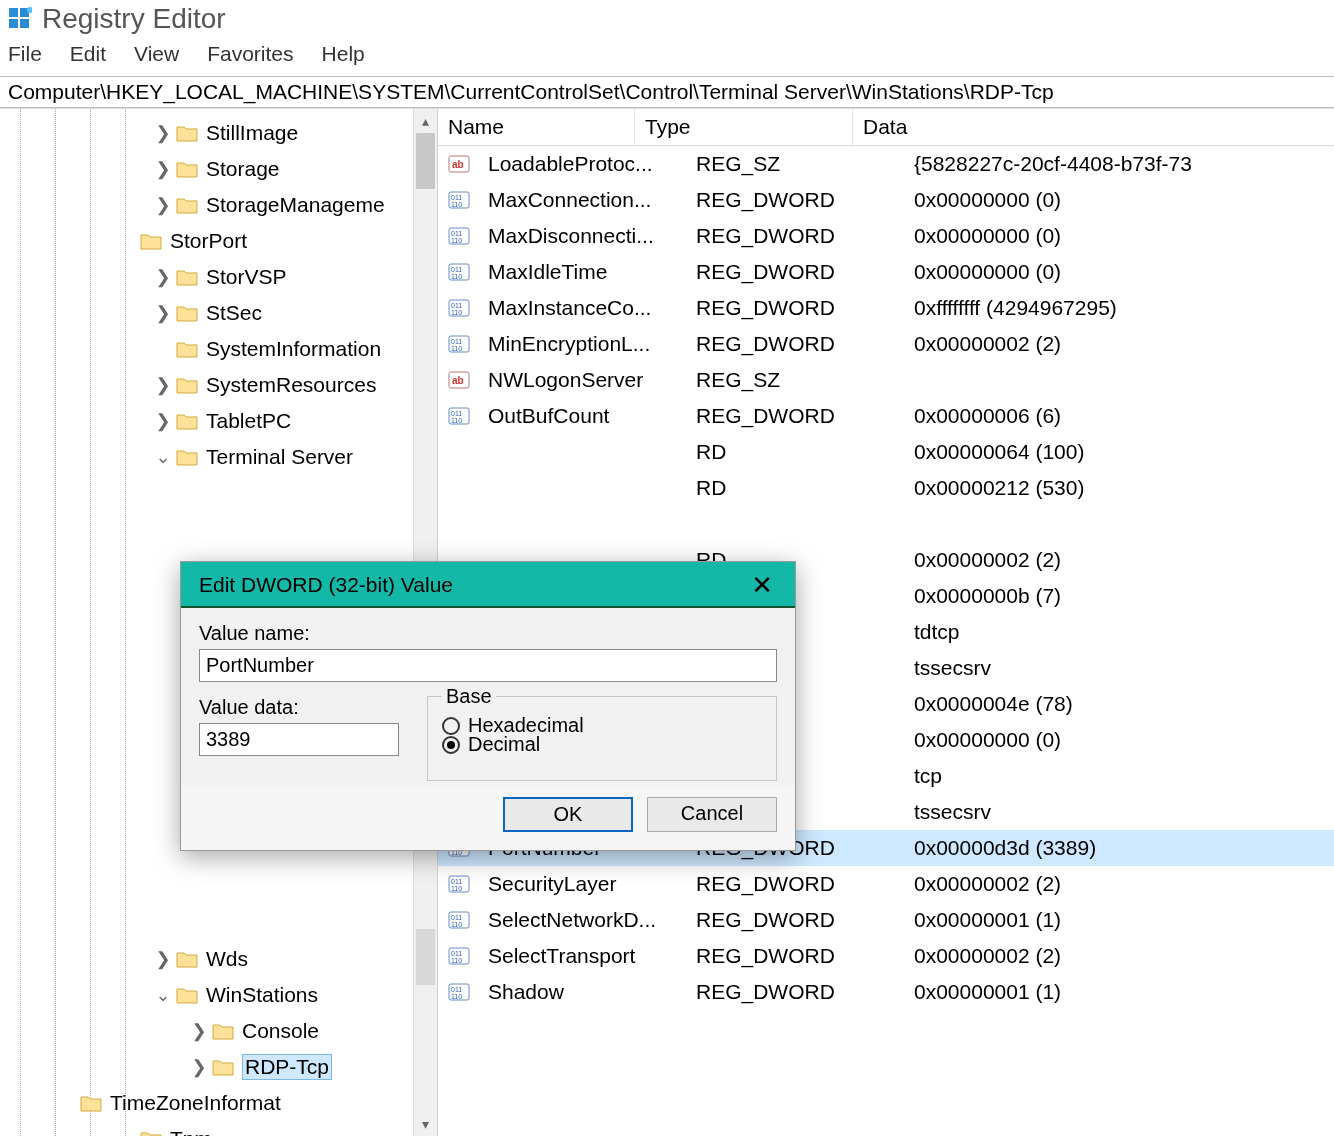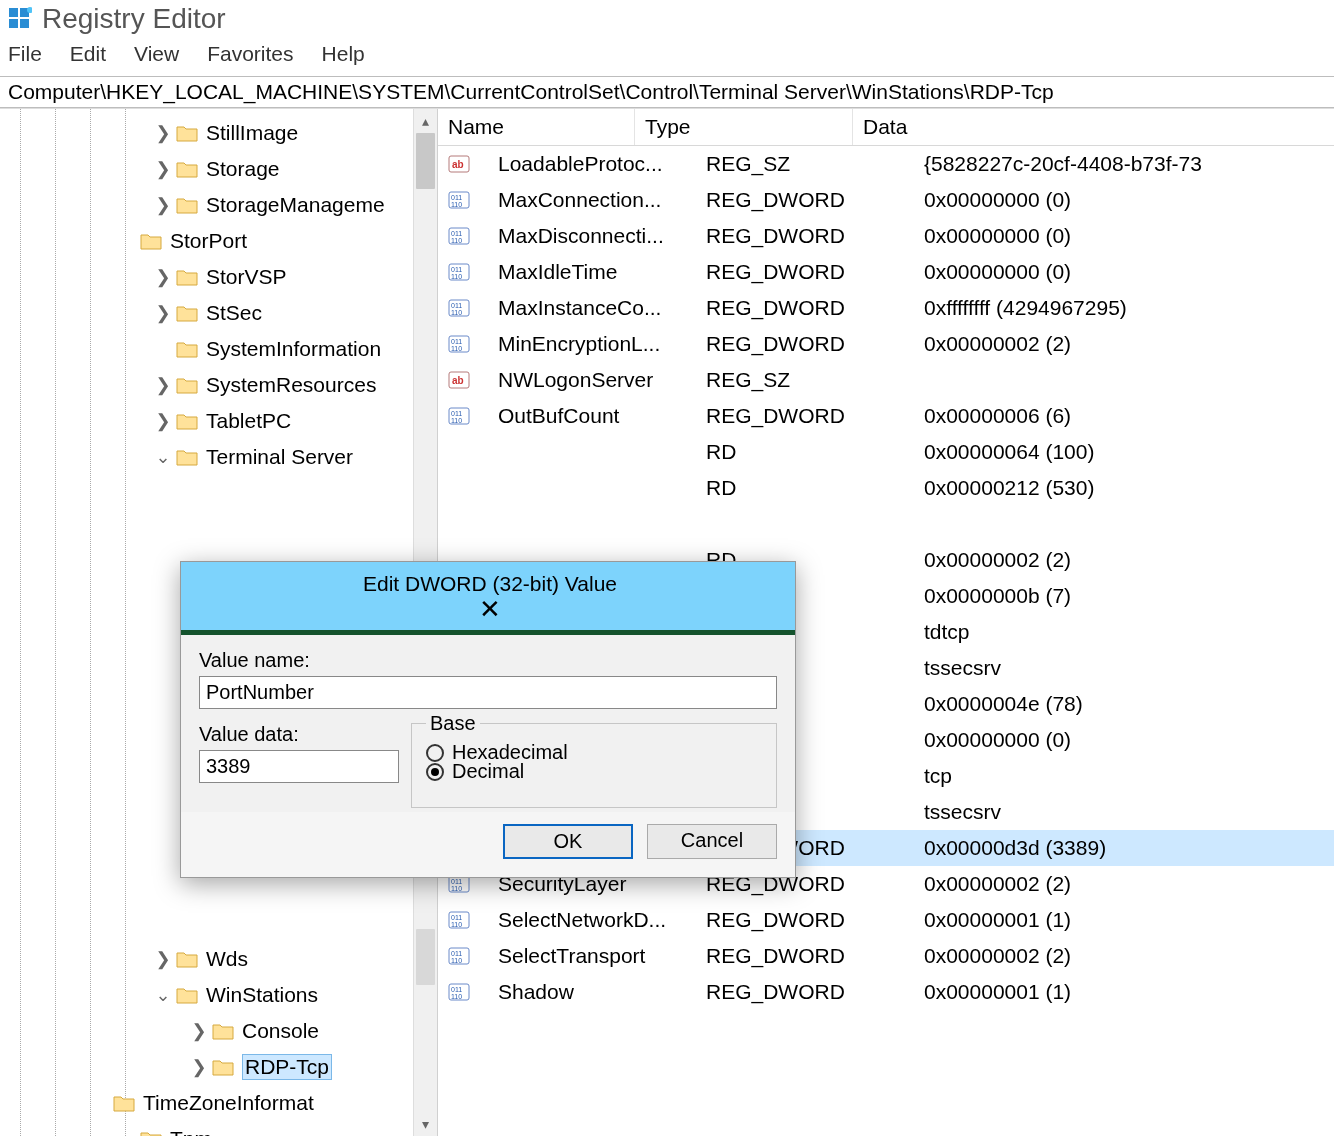--- a/index.html
+++ b/index.html
@@ -36,36 +36,36 @@
   .scroll-up{top:0;} .scroll-down{bottom:0;}
   .scroll-thumb{position:absolute;left:2px;right:2px;background:#c8c8c8;border-radius:1px;}
   
   .listpane{ flex:1; overflow:hidden; position:relative;}
   .list-header{ display:flex; border-bottom:1px solid #d8d8d8; font-size:21px; }
   .list-header div{ padding:6px 10px;}
   .lh-name{width:197px;border-right:1px solid #e4e4e4;}
   .lh-type{width:218px;border-right:1px solid #e4e4e4;}
   .lh-data{flex:1;}
   .list-row{ display:flex; align-items:center; height:36px; font-size:21px;}
-  .list-row .regicon{width:34px;height:22px;margin:0 16px 0 10px;flex-shrink:0;}
+  .list-row .regicon{width:34px;height:22px;margin:0 6px 0 10px;flex-shrink:0;}
   .list-row .c-name{width:198px; white-space:nowrap; overflow:hidden; text-overflow:ellipsis;}
   .list-row .c-type{width:218px; padding-left:10px;}
   .list-row .c-data{flex:1; padding-left:10px; white-space:nowrap; overflow:hidden;}
   .list-row.selected{ background:#cde8ff;}
   
   .dialog{ position:absolute; left:180px; top:561px; width:616px; background:#f5f5f5;
     border:1px solid #999; box-shadow:0 6px 24px rgba(0,0,0,.35);}
-  .dialog-titlebar{display:flex;align-items:center;justify-content:space-between;padding:10px 14px 8px 18px;background:#7dd3fc;flex-direction:column;}
+  .dialog-titlebar{display:flex;align-items:center;justify-content:space-between;padding:10px 14px 8px 18px;background:#14b8a6;}
   .dialog-title{font-size:21px;}
   .close-x{font-size:26px; font-weight:300; padding:0 8px; line-height:1;}
-  .dialog-body{padding:14px 18px 4px 18px; background:#f1f1f1; border-top:5px solid #14532d;}
+  .dialog-body{padding:14px 18px 4px 18px; background:#f1f1f1; border-top:2px solid #14532d;}
   .fld-label{font-size:20px; margin-bottom:4px;}
   .txtbox{width:100%; font-size:20px; padding:4px 6px; border:1px solid #888; background:#fff; margin-bottom:14px; font-family:inherit;}
   .txtbox.small{width:200px;}
-  .body-row{display:flex; gap:12px; align-items:flex-start;justify-content:flex-end;}
+  .body-row{display:flex; gap:28px; align-items:flex-start;justify-content:flex-end;}
   .fieldset{border:1px solid #c6c6c6; padding:8px 14px 14px 14px; flex:1;}
   .legend{font-size:20px; position:relative; top:-20px; background:#f1f1f1; padding:0 4px; display:inline-block;}
   .radio-row{display:flex;align-items:center;gap:8px;font-size:20px;margin-top:-14px;margin-bottom:10px;}
   .radio-dot{width:18px;height:18px;border:2px solid #333;border-radius:50%;display:inline-flex;align-items:center;justify-content:center;}
   .radio-dot.checked::after{content:"";width:8px;height:8px;border-radius:50%;background:#000;}
   .dialog-buttons{display:flex;justify-content:flex-end;gap:14px;padding:12px 18px 18px 18px;}
   .btn{font-size:20px; padding:4px 0; width:130px; text-align:center; background:#e9e9e9; border:1px solid #aaa;}
   .btn.primary{border:2px solid #0a66c2; background:#e9e9e9;}
   
   .folder svg{display:block;}
@@ -228,21 +228,21 @@
   </div>
         <div class="tree-item selected" style="padding-left:190px">
     <span class="caret">❯</span>
     <span class="folder">
             <svg width="22" height="18" viewBox="0 0 22 18">
               <path d="M1 3 h7 l2 2 h11 v12 h-20 z" fill="#ffe29a" stroke="#d6a93e"></path>
             </svg>
           </span>
     <span class="lbl">RDP-Tcp</span>
   </div>
-        <div class="tree-item " style="padding-left:91px">
+        <div class="tree-item " style="padding-left:58px">
     <span class="caret"></span>
     <span class="folder">
             <svg width="22" height="18" viewBox="0 0 22 18">
               <path d="M1 3 h7 l2 2 h11 v12 h-20 z" fill="#ffe29a" stroke="#d6a93e"></path>
             </svg>
           </span>
     <span class="lbl">TimeZoneInformat</span>
   </div>
         <div class="tree-item " style="padding-left:118px">
     <span class="caret"></span>

